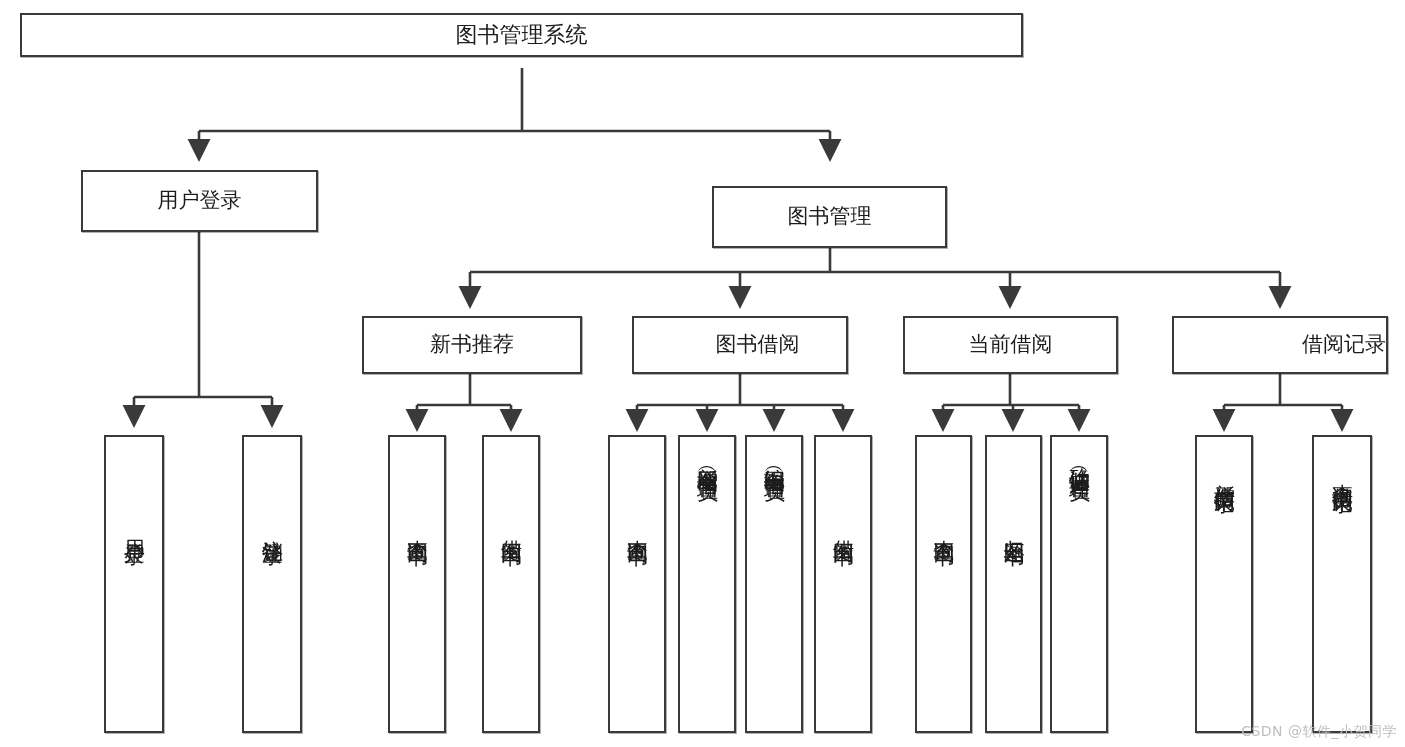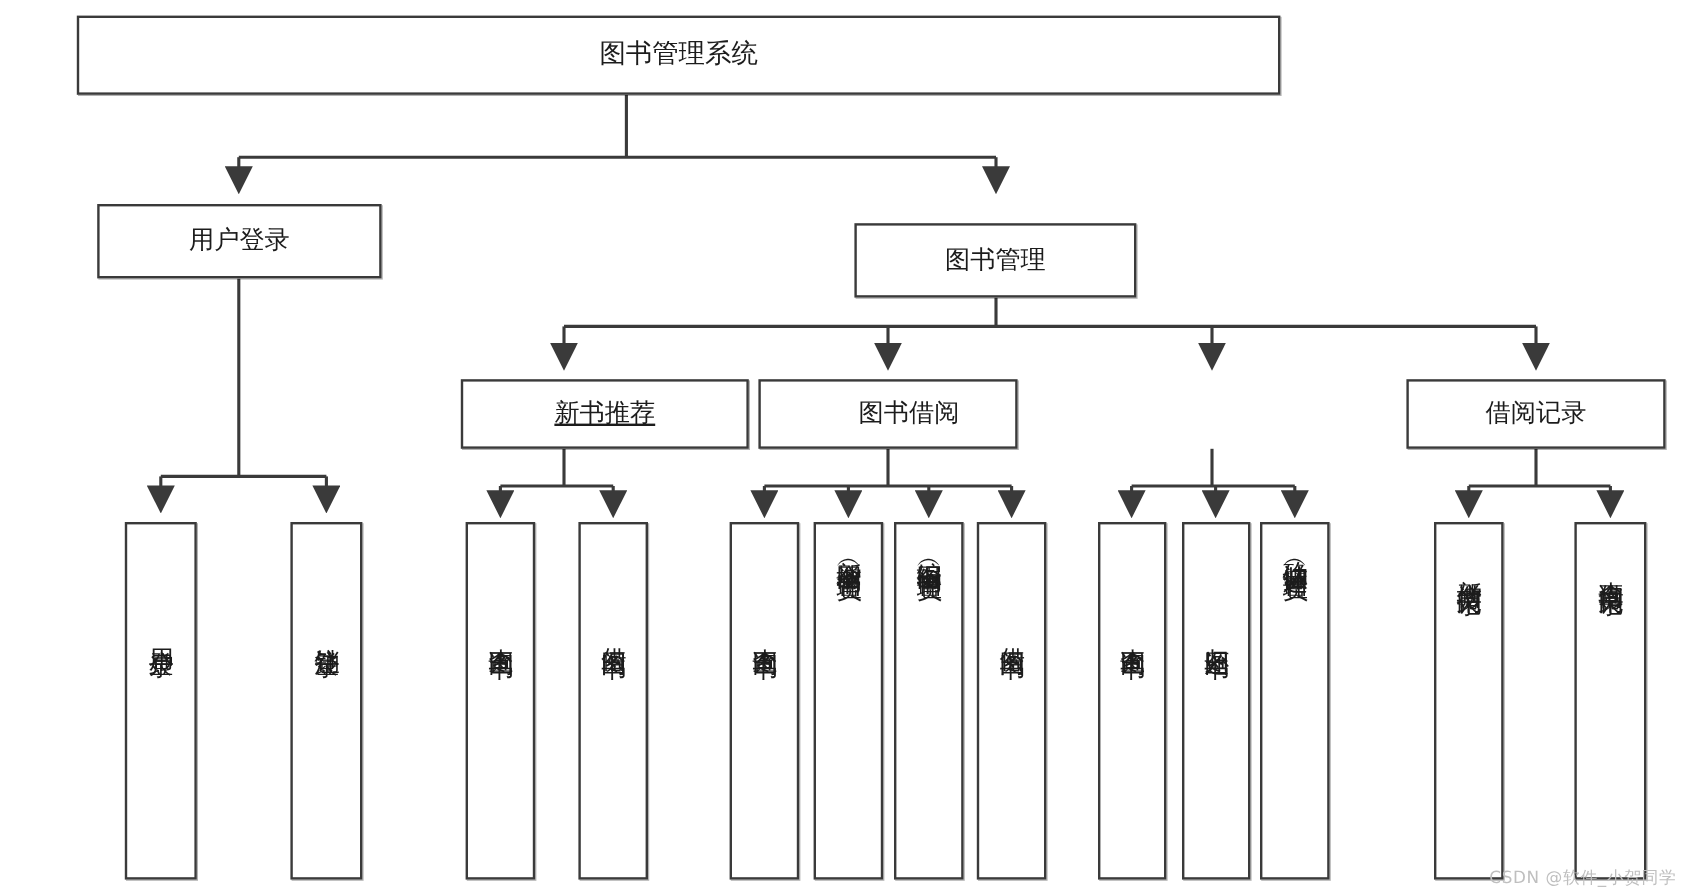--- a/index.html
+++ b/index.html
@@ -129,42 +129,45 @@
       <path d="M 1013 405 L 1013 428" marker-end="url(#arrow)"></path>
       <path d="M 1079 405 L 1079 428" marker-end="url(#arrow)"></path>
 
       <path d="M 1280 374 L 1280 405"></path>
       <path d="M 1224 405 L 1342 405"></path>
       <path d="M 1224 405 L 1224 428" marker-end="url(#arrow)"></path>
       <path d="M 1342 405 L 1342 428" marker-end="url(#arrow)"></path>
     </g>
   </svg>
 
-  <div class="node root horiz" style="left:20px; top:13px; width:1003px; height:66px;margin-left:44px;">
+  <div class="node root horiz" style="left:20px; top:13px; width:1003px; height:44px;">
     <span class="lbl">图书管理系统</span>
   </div>
 
   <div class="node horiz" style="left:81px; top:170px; width:237px; height:62px;">
     <span class="lbl">用户登录</span>
   </div>
 
   <div class="node horiz" style="left:712px; top:170px; width:235px; height:62px;margin-top:16px;">
     <span class="lbl">图书管理</span>
   </div>
 
-  <div class="node horiz" style="left:384px; top:316px; width:240px; height:58px;text-decoration:underline;">
+  <div class="node horiz" style="left:362px; top:316px; width:220px; height:58px;">
     <span class="lbl">新书推荐</span>
   </div>
 
   <div class="node horiz" style="left:632px; top:316px; width:216px; height:58px;padding-left:35px;">
     <span class="lbl">图书借阅</span>
   </div>
 
-
-  <div class="node horiz" style="left:1172px; top:316px; width:216px; height:58px;">
+  <div class="node horiz" style="left:903px; top:316px; width:215px; height:58px;">
+    <span class="lbl">当前借阅</span>
+  </div>
+
+  <div class="node horiz" style="left:1172px; top:316px; width:216px; height:58px;justify-content:flex-end;">
     <span class="lbl">借阅记录</span>
   </div>
 
   <div class="node vert mid" style="left:104px; top:435px; width:60px; height:298px;">
     <span class="lbl">用户登录</span>
   </div>
 
   <div class="node vert mid" style="left:242px; top:435px; width:60px; height:298px;">
     <span class="lbl">注销登录</span>
   </div>

